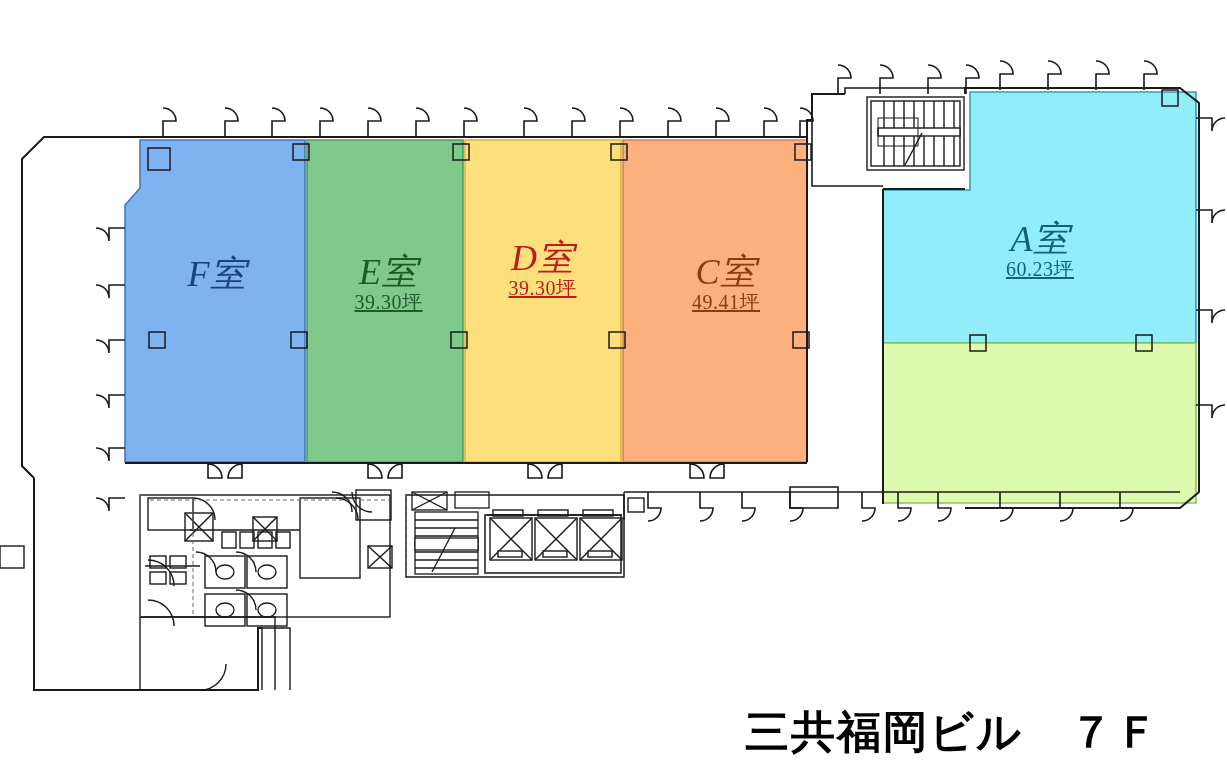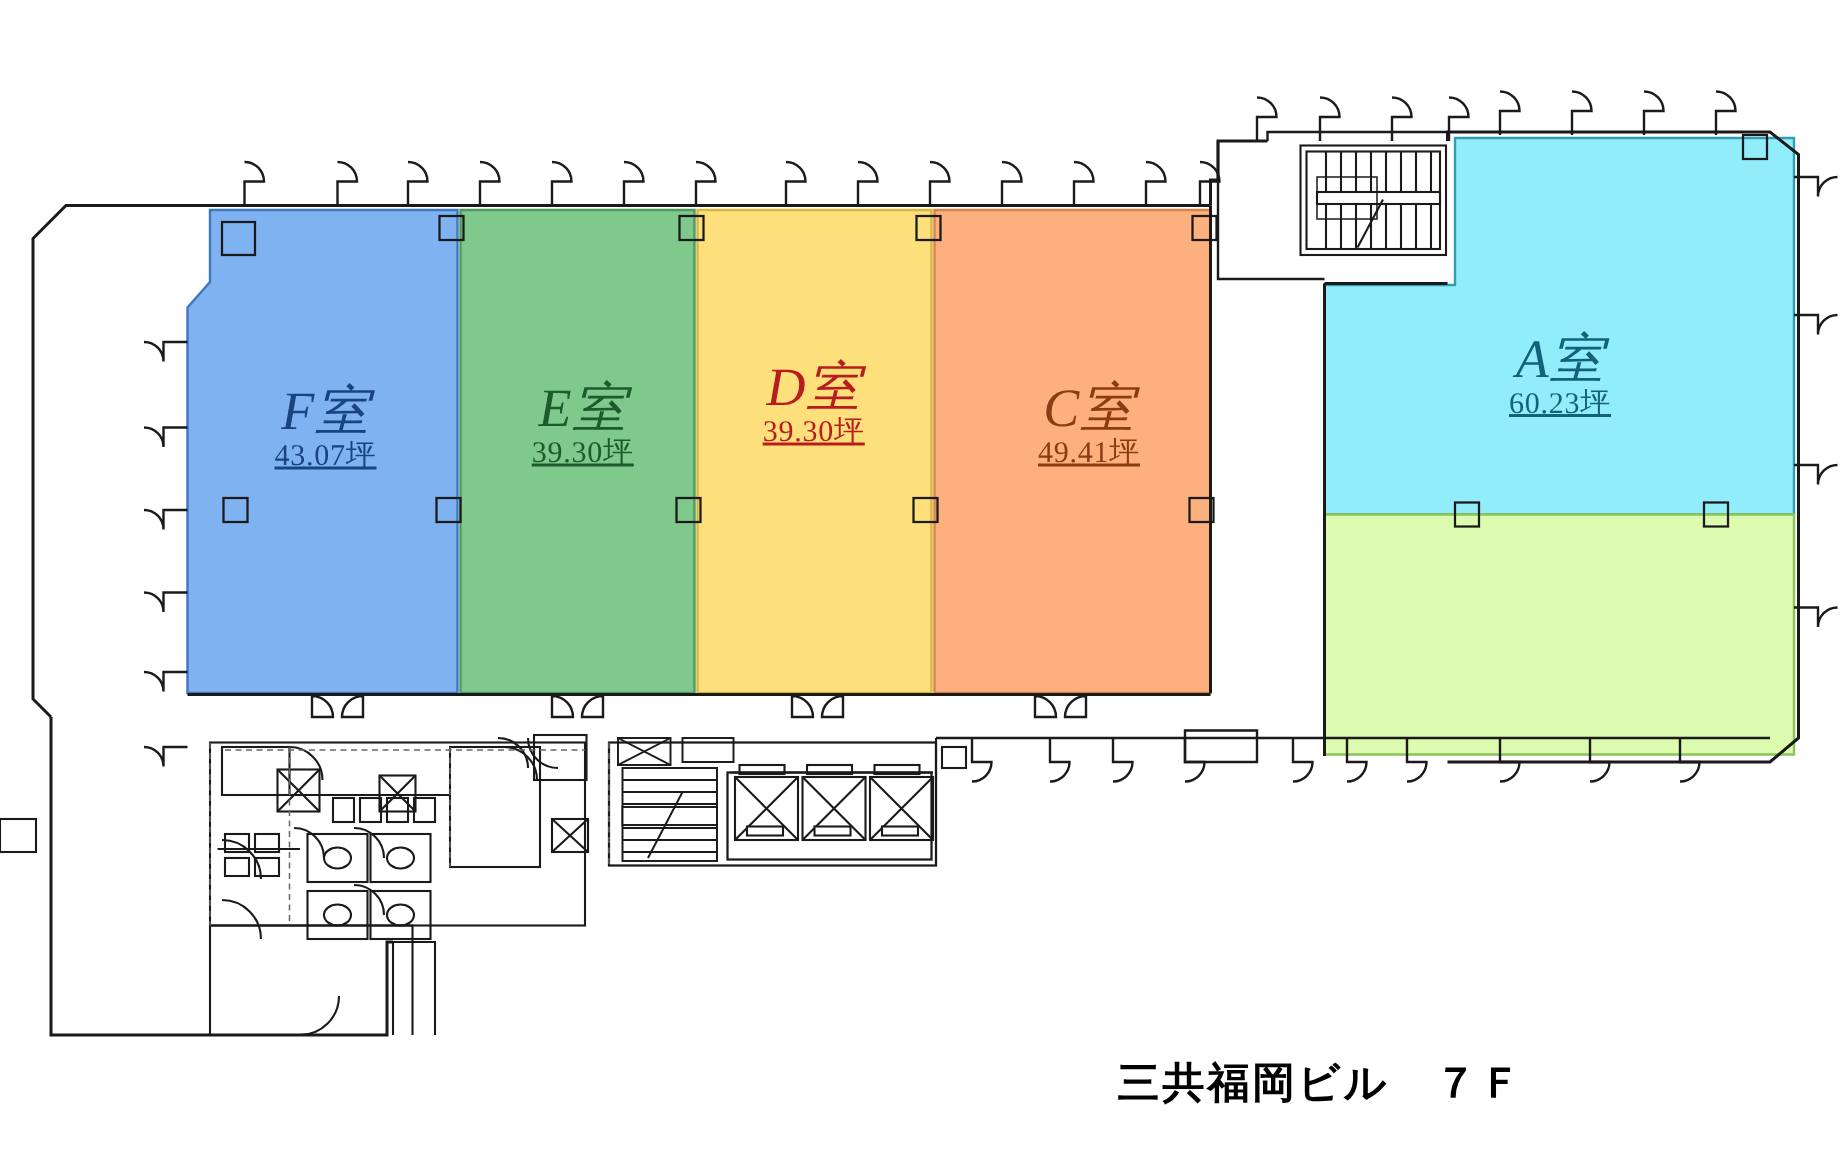--- a/index.html
+++ b/index.html
@@ -47,21 +47,21 @@
     font-size: 20px;
     letter-spacing: 0.5px;
     text-decoration: underline;
   }
   #plan-title {
     position: absolute;
     left: 745px;
     top: 703px;
     font-family: "DejaVu Sans", sans-serif;
     font-weight: bold;
-    font-size: 28px;
+    font-size: 44px;
     color: #000000;
     letter-spacing: 2px;
     white-space: nowrap;
   }
 </style>
 </head>
 <body>
 
 <div id="floorplan-root">
 
@@ -356,21 +356,20 @@
       <path d="M193,498 L193,617"></path>
       <path d="M300,498 L300,578"></path>
       <path d="M406,495 L406,577"></path>
       <path d="M140,495 L140,617"></path>
     </g>
 
   </svg>
 
   <div class="room-label" style="left:125px; top:255px; width:184px; color:#1a4480;">
     <span class="rl-name">F室</span>
-    <span class="rl-area">43.07坪</span>
   </div>
 
   <div class="room-label" style="left:301px; top:253px; width:175px; color:#1d5a2c;">
     <span class="rl-name">E室</span>
     <span class="rl-area">39.30坪</span>
   </div>
 
   <div class="room-label" style="left:455px; top:239px; width:175px; color:#b91c1c;">
     <span class="rl-name">D室</span>
     <span class="rl-area">39.30坪</span>

